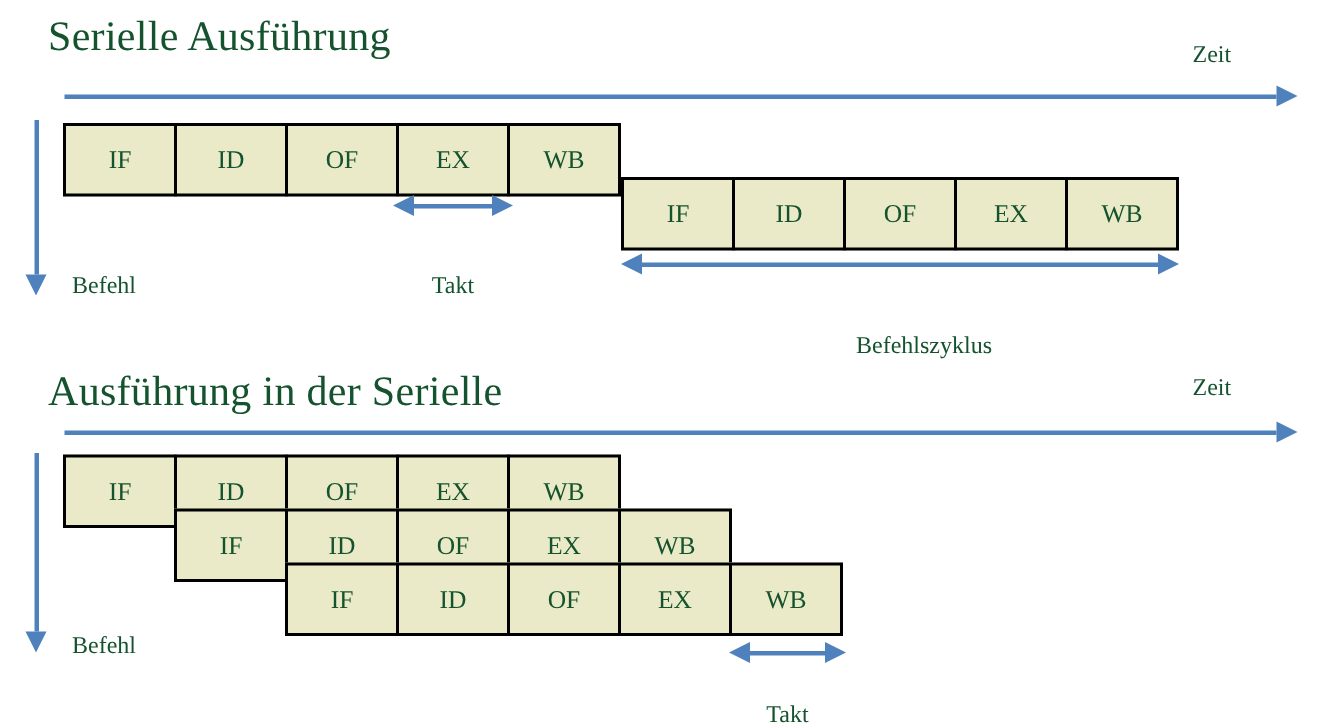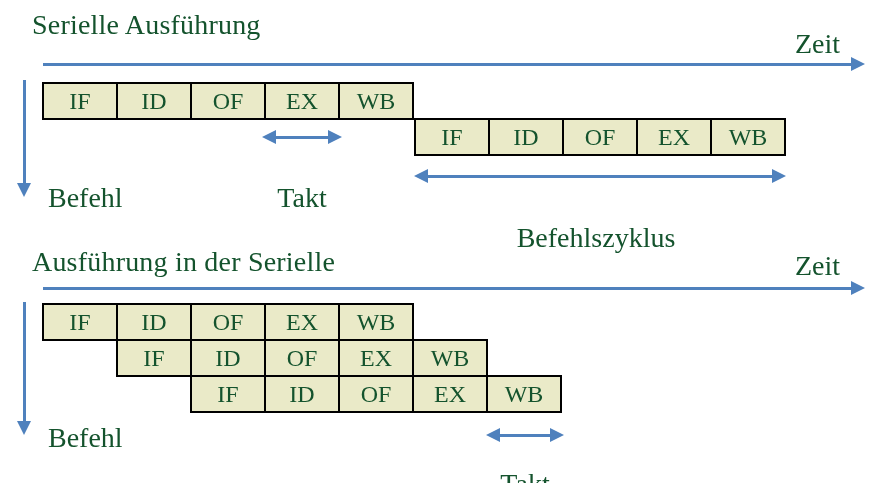--- a/index.html
+++ b/index.html
@@ -18,33 +18,33 @@
   }
   .title{
     position:absolute;
     font-size:28px;
     line-height:1.15;
     letter-spacing:0.2px;
     white-space:nowrap;
   }
   .label{
     position:absolute;
-    font-size:28px;
+    font-size:16px;
     line-height:1.15;
     white-space:nowrap;
   }
   .label.centered{text-align:center;margin-top:28px;}
   .row{position:absolute;display:flex;}
   .box{
     box-sizing:border-box;
-    width:76px;height:38px;
+    width:76px;height:49px;
     border:2px solid var(--box_border);
     background:var(--box_fill);
     display:flex;align-items:center;justify-content:center;
-    font-size:24px;
+    font-size:17px;
   }
   .box + .box{margin-left:-2px;}
   
   .h-arrow{position:absolute;display:flex;align-items:center;height:14px;}
   .h-arrow .shaft{flex:1;height:3px;background:var(--arrow);}
   
   .dbl-arrow{position:absolute;display:flex;align-items:center;height:14px;}
   .dbl-arrow .shaft{flex:1;height:3px;background:var(--arrow);}
   .head-right{
     width:0;height:0;
@@ -109,21 +109,21 @@
       <div class="box">OF</div>
       <div class="box">EX</div>
       <div class="box">WB</div>
     </div>
 
     <div class="dbl-arrow" style="left:414px;top:169px;width:372px;">
       <span class="head-left"></span>
       <span class="shaft"></span>
       <span class="head-right"></span>
     </div>
-    <div class="label centered" style="left:410px;top:194px;width:372px;">Befehlszyklus</div>
+    <div class="label centered" style="left:430px;top:194px;width:372px;">Befehlszyklus</div>
   </div>
 
   <div>
     <div class="title" style="left:32px;top:246px;">Ausführung in der Serielle</div>
     <div class="label" style="left:795px;top:250px;">Zeit</div>
 
     <div class="h-arrow" style="left:43px;top:281px;width:822px;">
       <span class="shaft"></span>
       <span class="head-right"></span>
     </div>

